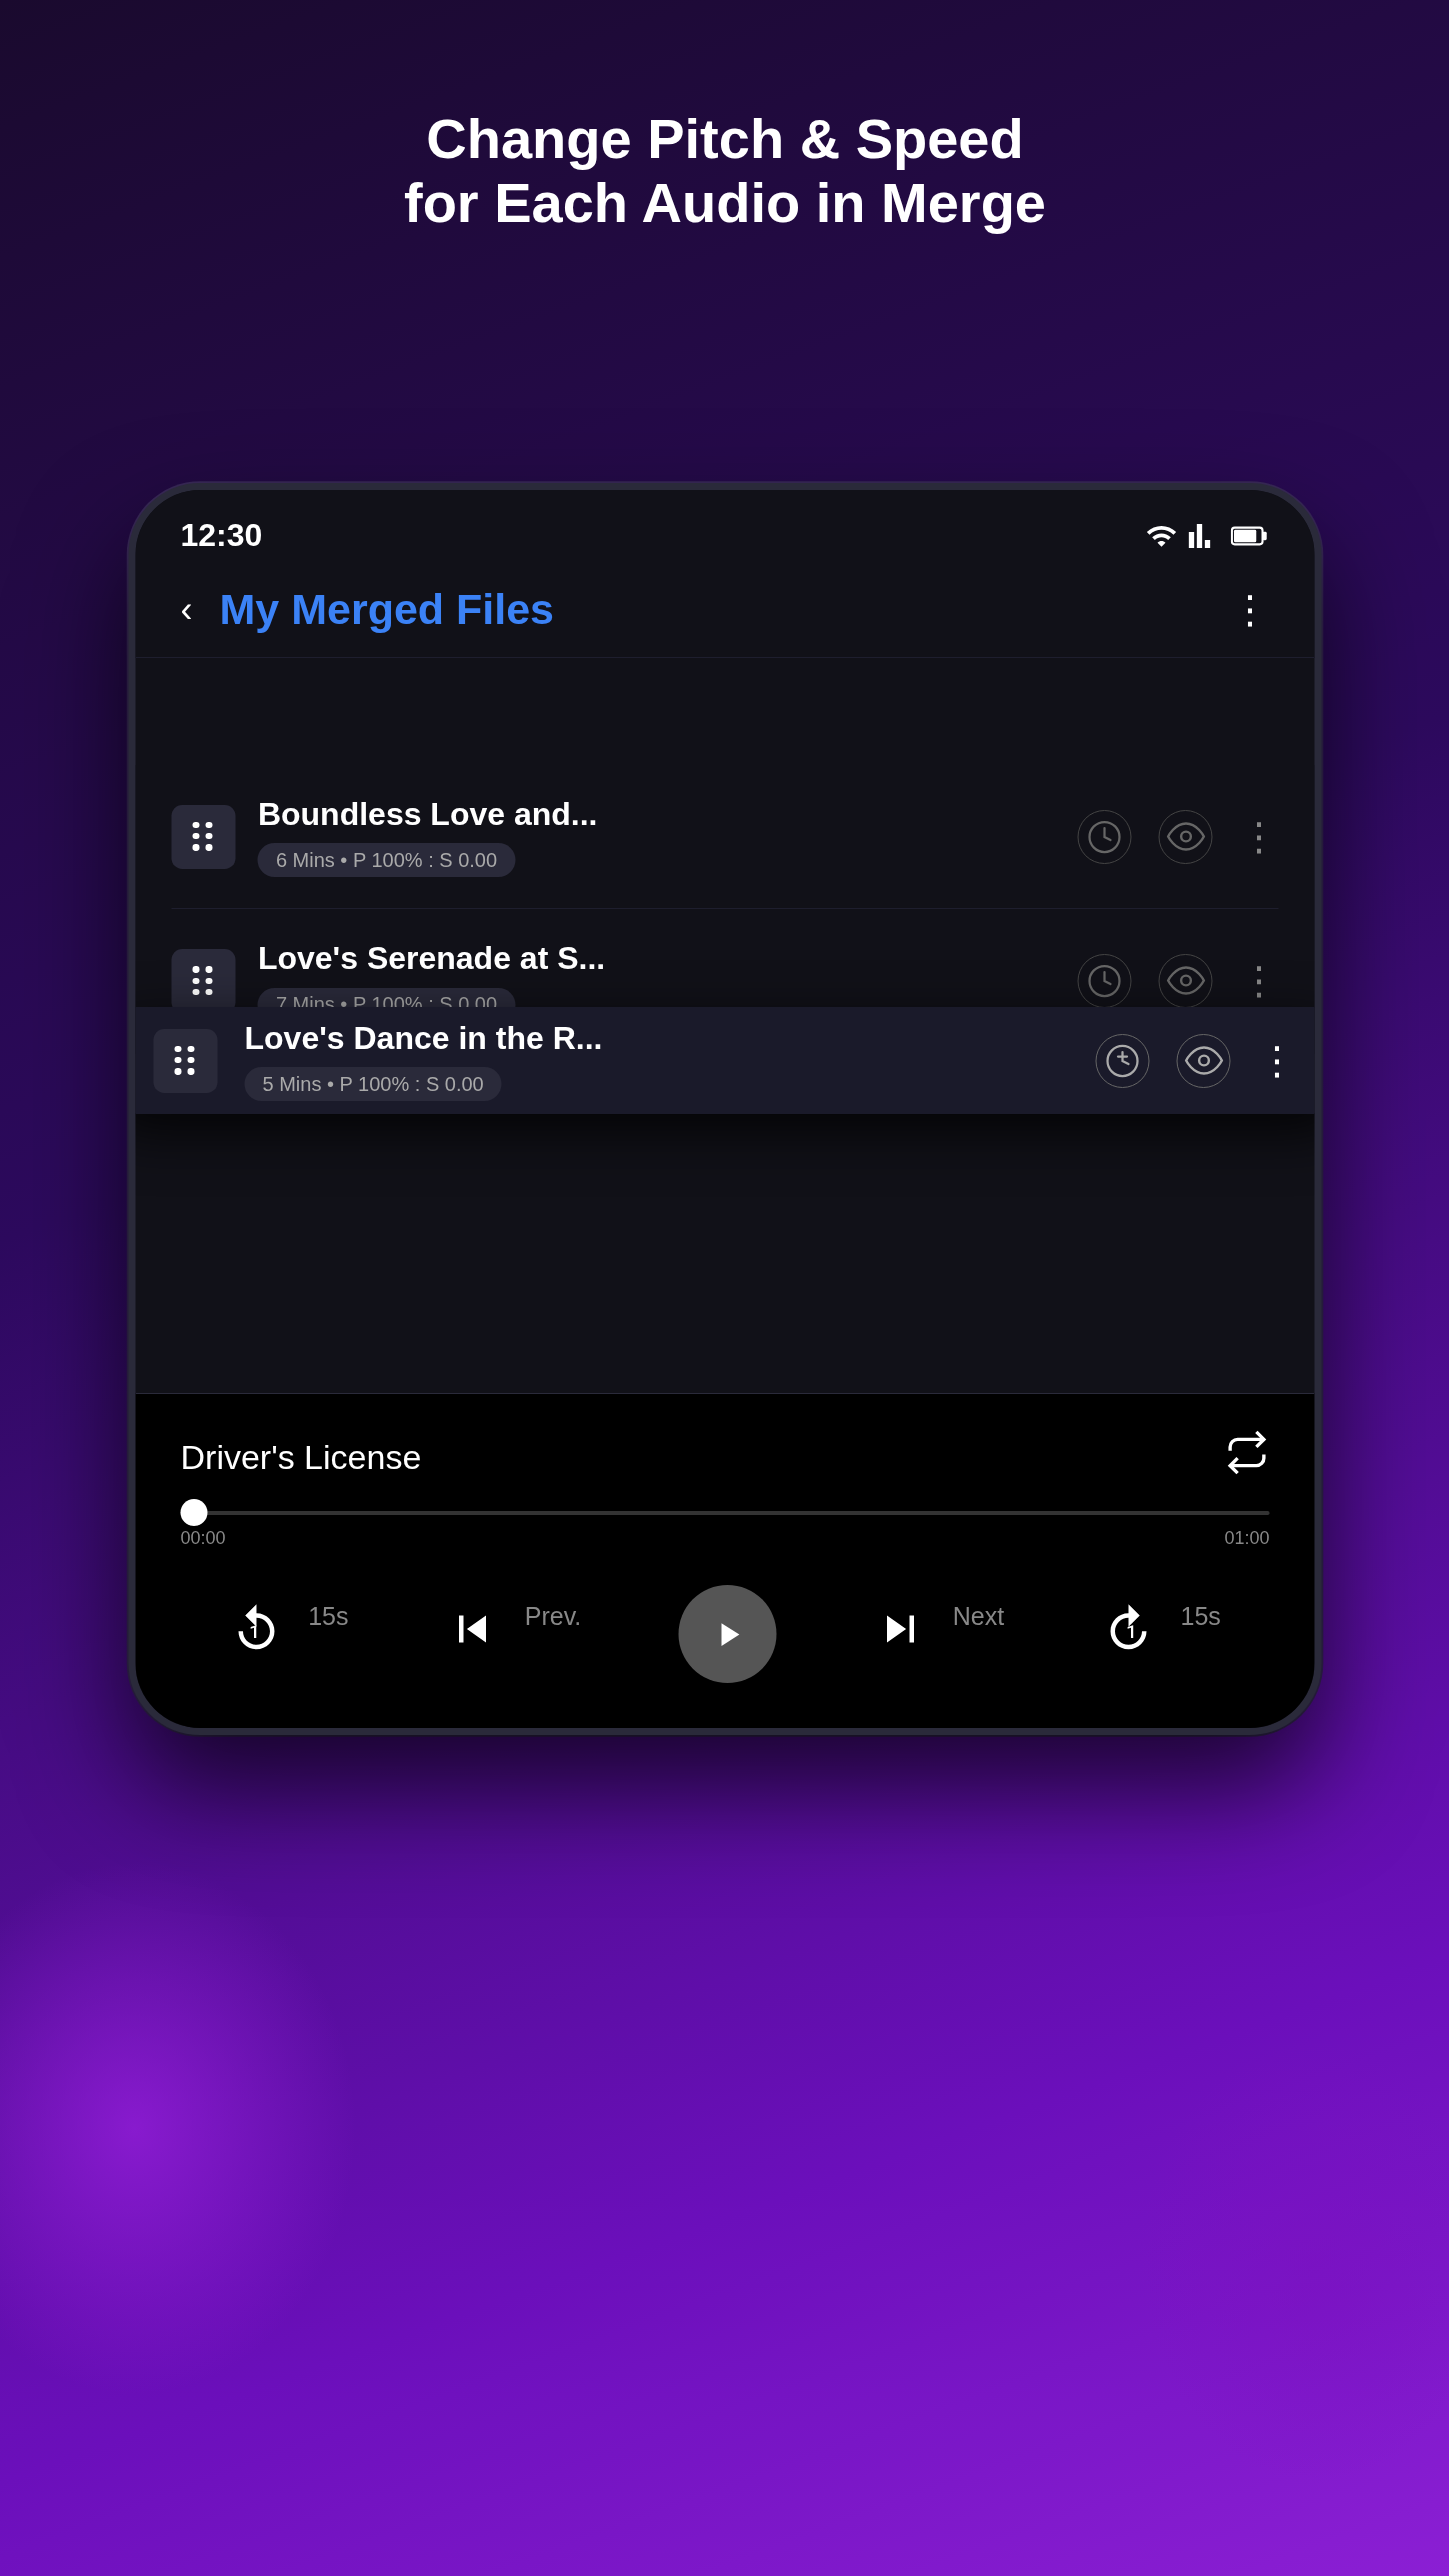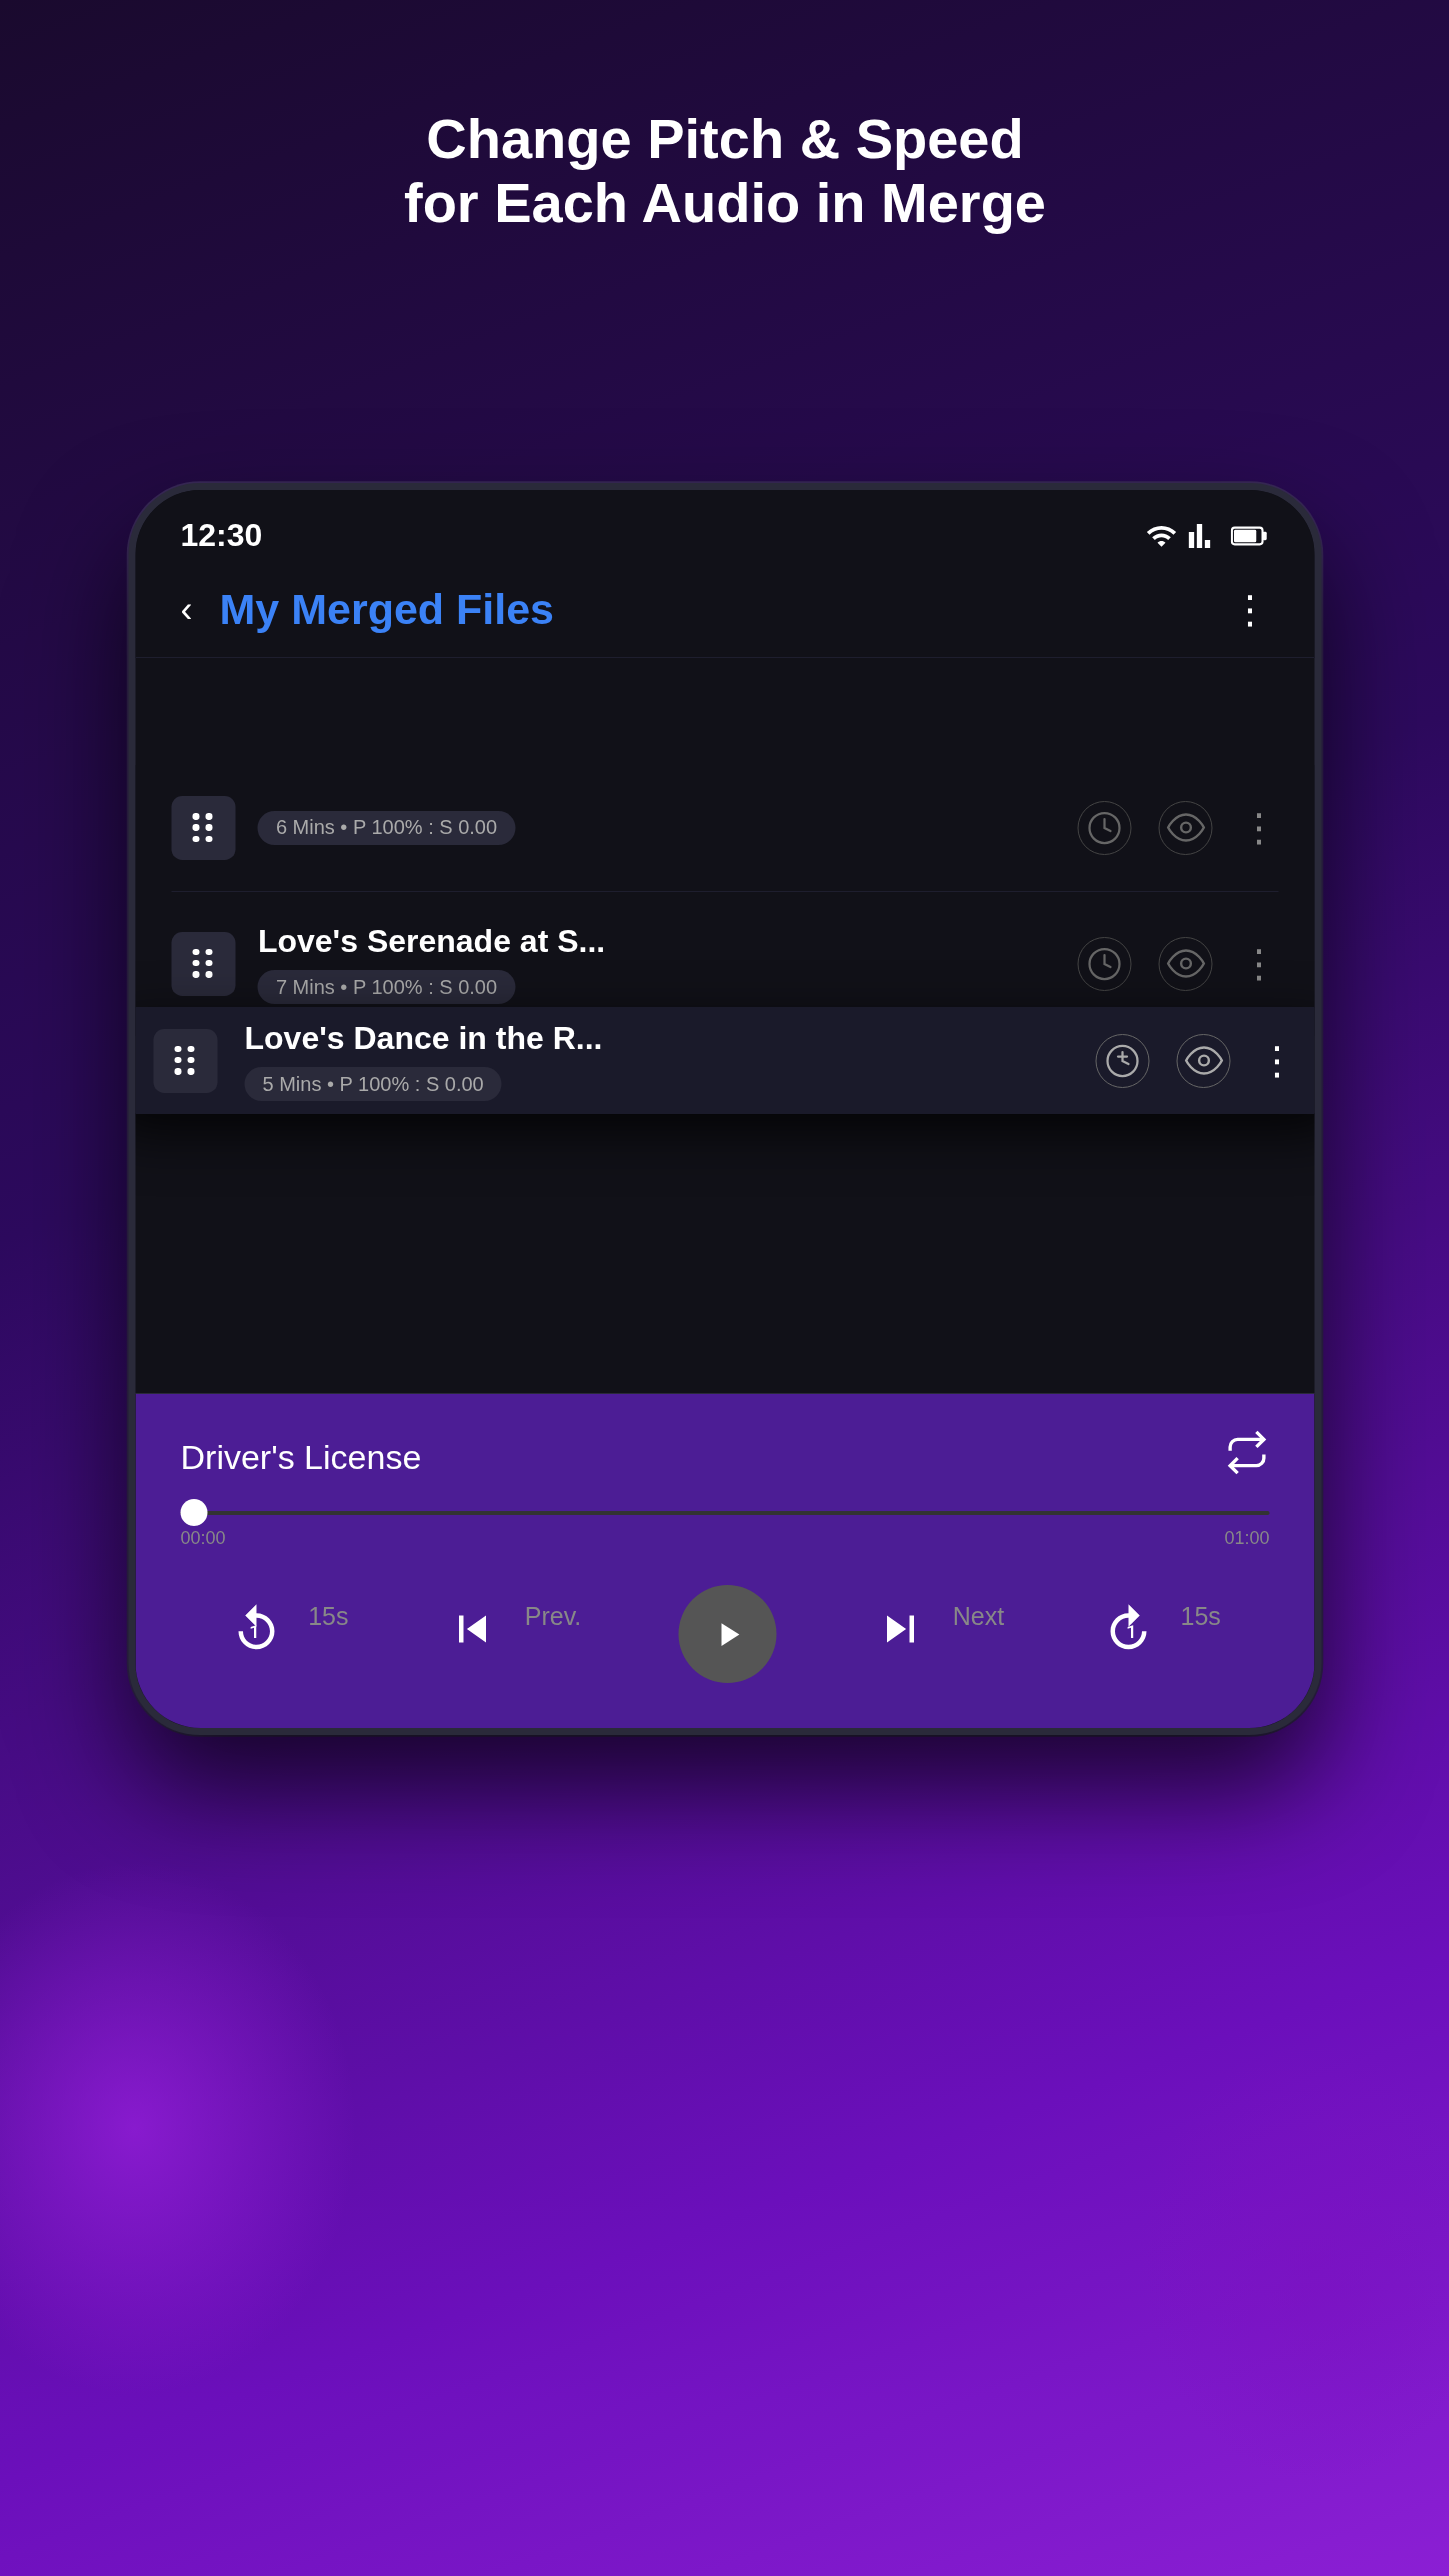--- a/index.html
+++ b/index.html
@@ -225,21 +225,21 @@
       color: white;
       font-size: 39px;
     }
 
     
     .player-section {
       position: absolute;
       bottom: 0;
       left: 0;
       right: 0;
-      background: #4c1d95;
+      background: #000000;
       border-top: 0.9px solid #2a2a3a;
       padding: 36px 45px 45px;
     }
 
     .player-header {
       display: flex;
       justify-content: space-between;
       align-items: center;
       margin-bottom: 27px;
     }
@@ -401,20 +401,21 @@
           <div class="drag-dots">
             <div class="drag-dot"></div>
             <div class="drag-dot"></div>
             <div class="drag-dot"></div>
             <div class="drag-dot"></div>
             <div class="drag-dot"></div>
             <div class="drag-dot"></div>
           </div>
         </div>
         <div class="item-info">
+          <div class="item-title">Boundless Love and...</div>
           <span class="item-meta">6 Mins • P 100% : S 0.00</span>
         </div>
         <div class="item-actions">
           <div class="action-icon">
             <svg width="36" height="36" viewBox="0 0 24 24" fill="none" stroke="#666" stroke-width="1.5">
               <circle cx="12" cy="12" r="10"></circle>
               <path d="M12 6v6l4 2" stroke="#666" stroke-width="1.5" stroke-linecap="round"></path>
             </svg>
           </div>
           <div class="action-icon">

